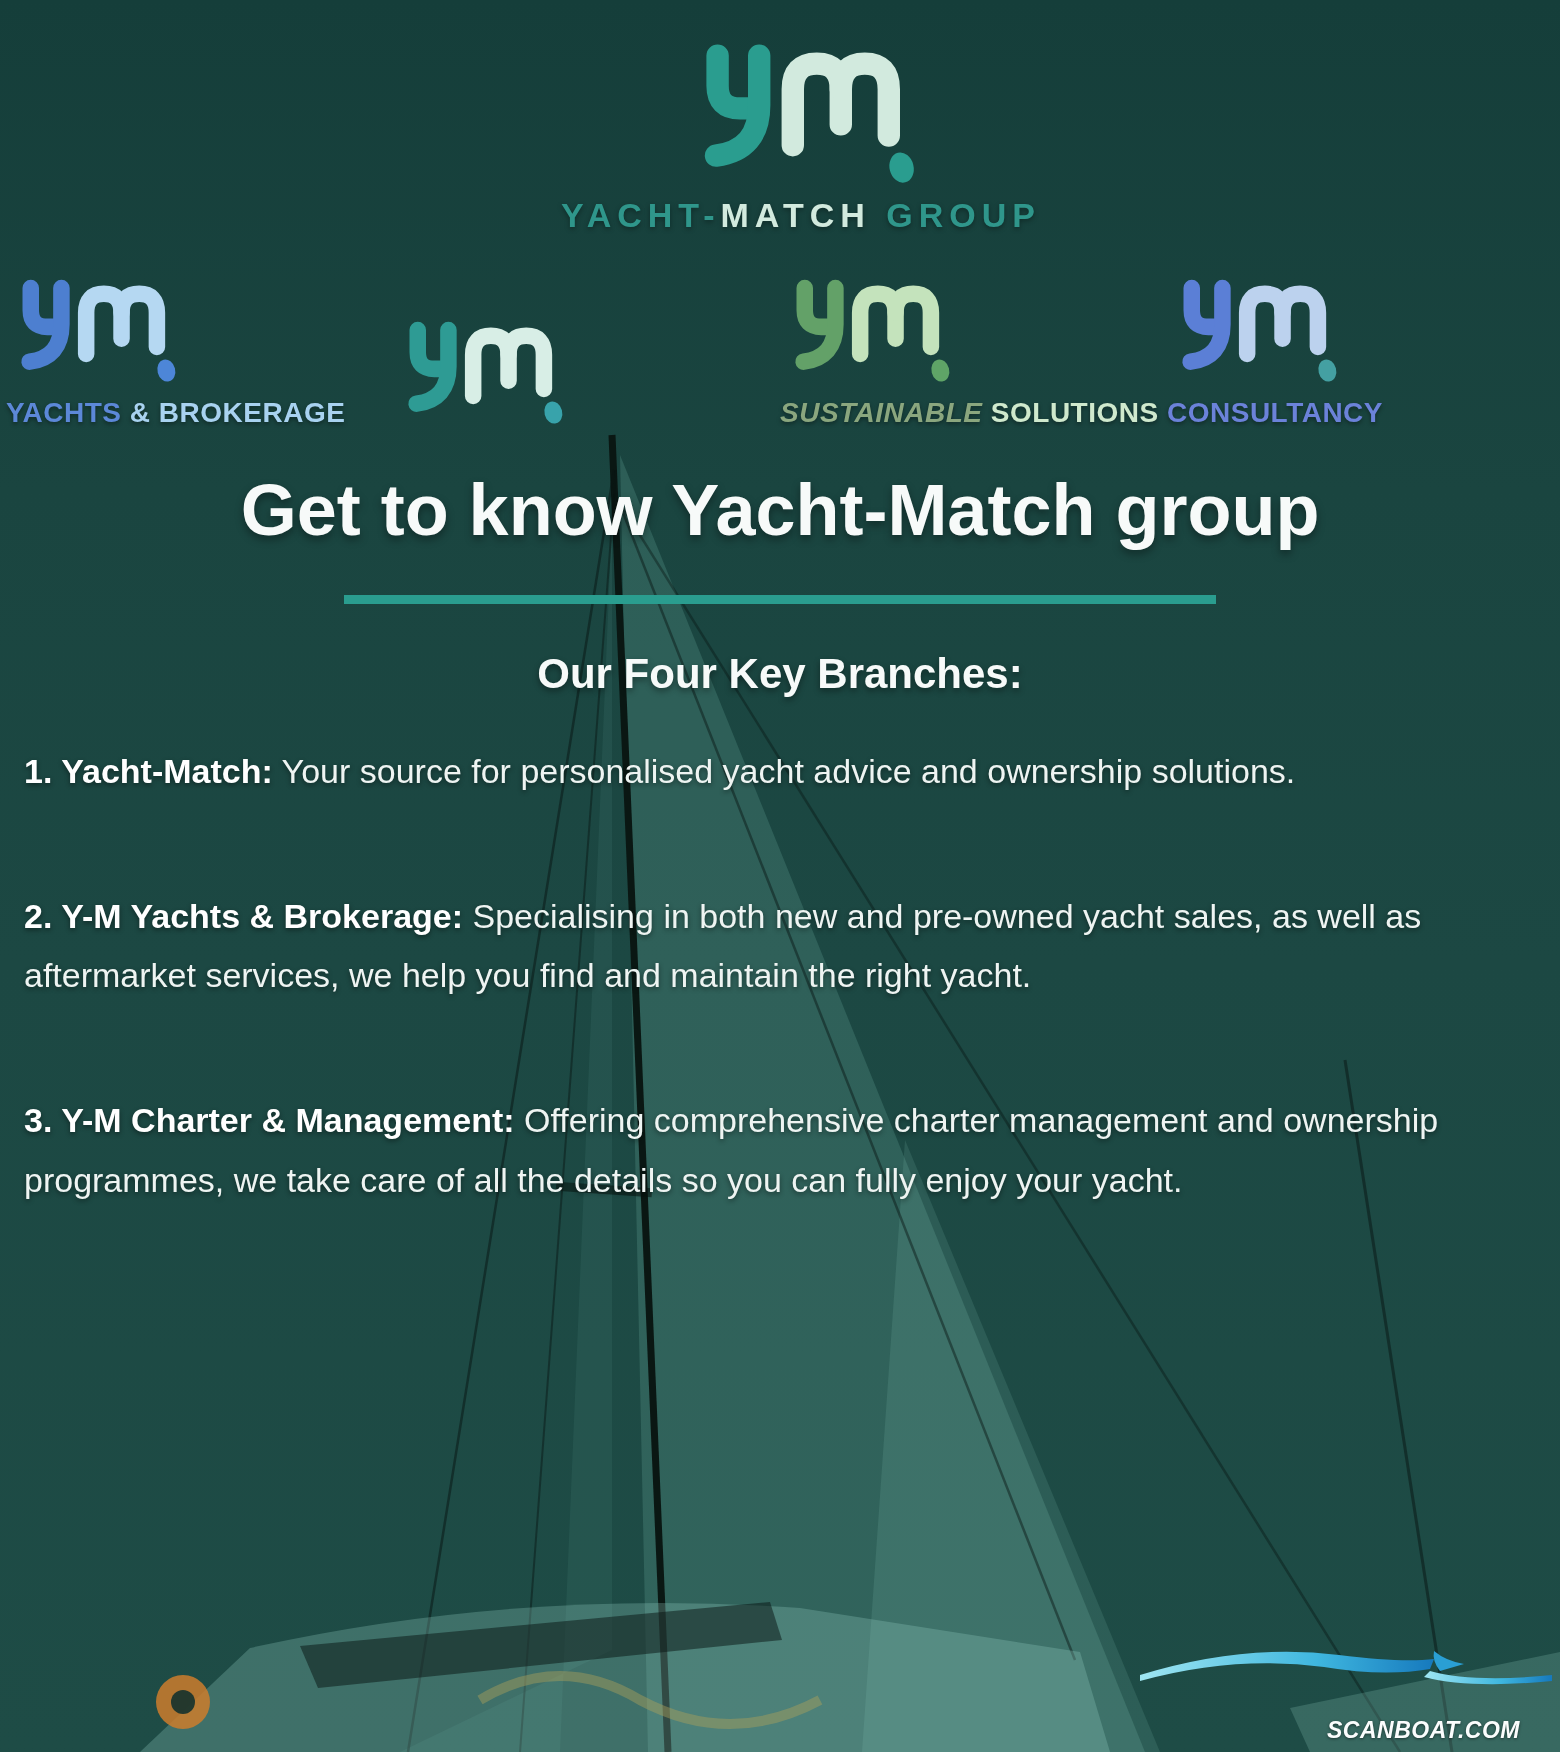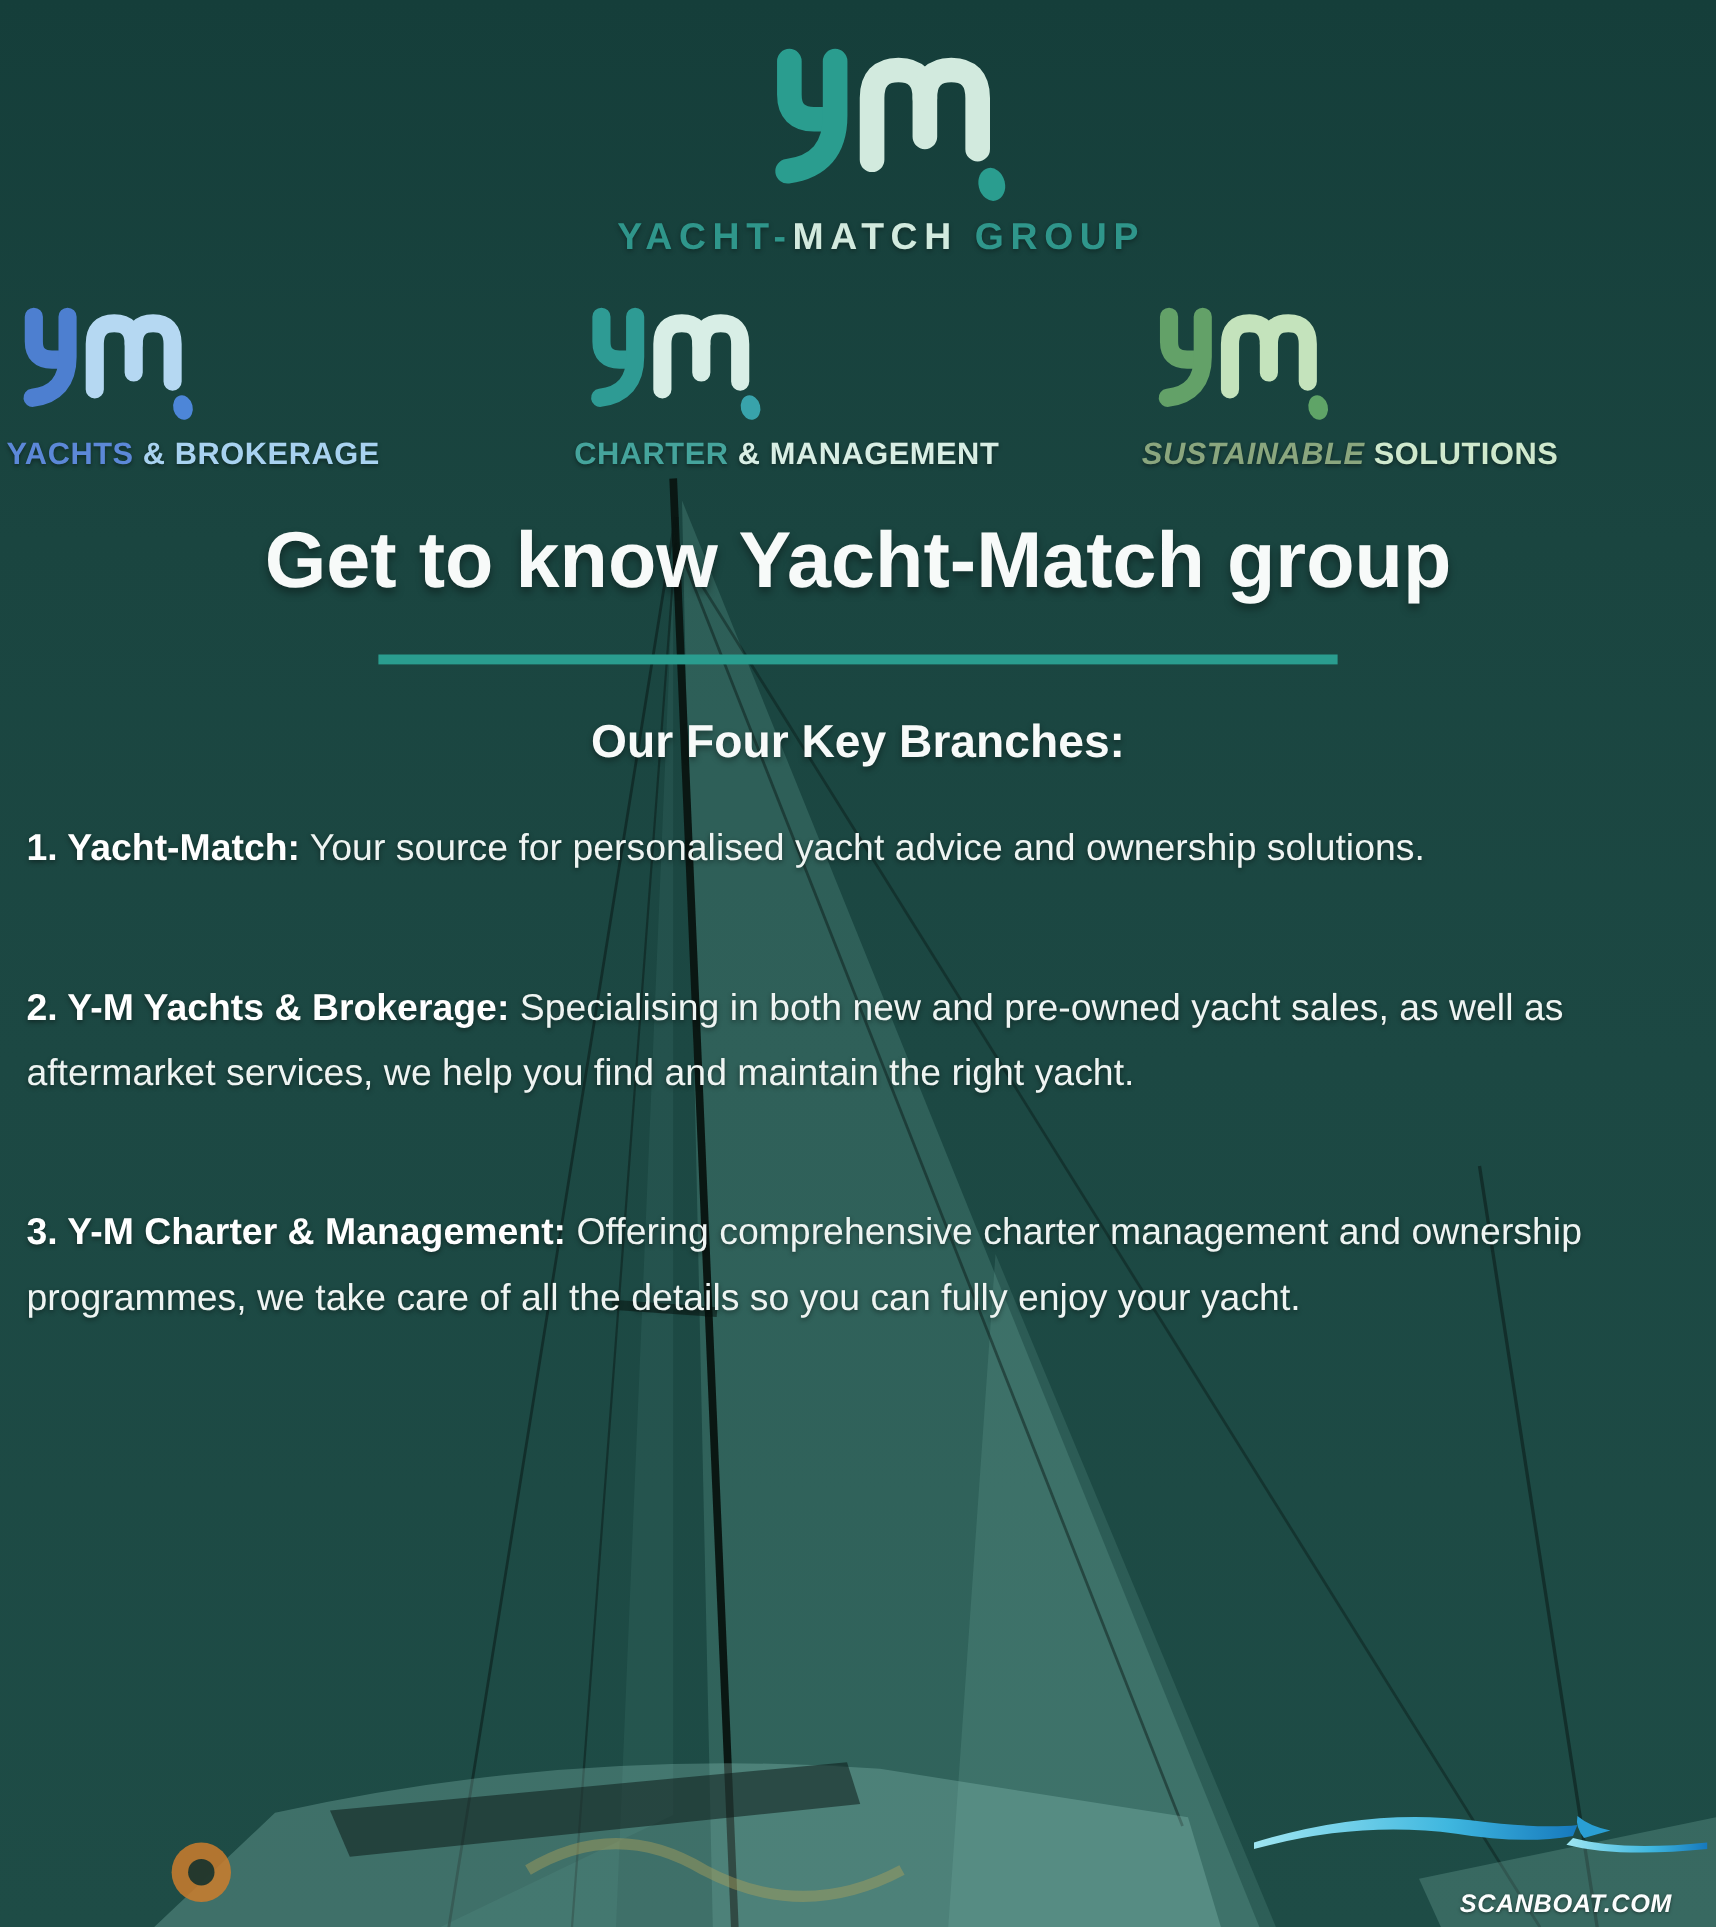--- a/index.html
+++ b/index.html
@@ -137,36 +137,47 @@
       <div class="branch">
         <div class="glyph">
             <svg viewBox="0 0 292 190" xmlns="http://www.w3.org/2000/svg">
               <path d="M42 22 L42 60 Q42 88 70 88 L80 88" fill="none" stroke="#2e9b94" stroke-width="28" stroke-linecap="round"></path>
               <path d="M94 22 L94 84 Q94 140 40 147" fill="none" stroke="#2e9b94" stroke-width="28" stroke-linecap="round"></path>
               <path d="M136 134 L136 64 Q136 32 166 32 Q196 32 196 64 L196 108" fill="none" stroke="#d8eee6" stroke-width="28" stroke-linecap="round"></path>
               <path d="M196 64 Q196 32 226 32 Q256 32 256 64 L256 122" fill="none" stroke="#d8eee6" stroke-width="28" stroke-linecap="round"></path>
               <ellipse cx="272" cy="162" rx="15" ry="19" transform="rotate(-14 272 162)" fill="#38a3ab"></ellipse>
             </svg>
           </div>
-        <div class="branch-label">
-          <span style="color:#45a49c;">CHARTER</span><span style="color:#d8eee4;white-space:pre;"> &amp; MANAGEMENT</span>
-        </div>
       </div>
       <div class="branch">
         <div class="glyph">
             <svg viewBox="0 0 292 190" xmlns="http://www.w3.org/2000/svg">
               <path d="M42 22 L42 60 Q42 88 70 88 L80 88" fill="none" stroke="#63a168" stroke-width="28" stroke-linecap="round"></path>
               <path d="M94 22 L94 84 Q94 140 40 147" fill="none" stroke="#63a168" stroke-width="28" stroke-linecap="round"></path>
               <path d="M136 134 L136 64 Q136 32 166 32 Q196 32 196 64 L196 108" fill="none" stroke="#c4e3bc" stroke-width="28" stroke-linecap="round"></path>
               <path d="M196 64 Q196 32 226 32 Q256 32 256 64 L256 122" fill="none" stroke="#c4e3bc" stroke-width="28" stroke-linecap="round"></path>
               <ellipse cx="272" cy="162" rx="15" ry="19" transform="rotate(-14 272 162)" fill="#5fa467"></ellipse>
             </svg>
           </div>
         <div class="branch-label">
           <span style="color:#8aa67e;font-style:italic;">SUSTAINABLE</span><span style="color:#cfe9cd;white-space:pre;"> SOLUTIONS</span>
+        </div>
+      </div>
+      <div class="branch">
+        <div class="glyph">
+            <svg viewBox="0 0 292 190" xmlns="http://www.w3.org/2000/svg">
+              <path d="M42 22 L42 60 Q42 88 70 88 L80 88" fill="none" stroke="#5b7fd6" stroke-width="28" stroke-linecap="round"></path>
+              <path d="M94 22 L94 84 Q94 140 40 147" fill="none" stroke="#5b7fd6" stroke-width="28" stroke-linecap="round"></path>
+              <path d="M136 134 L136 64 Q136 32 166 32 Q196 32 196 64 L196 108" fill="none" stroke="#bcd2ee" stroke-width="28" stroke-linecap="round"></path>
+              <path d="M196 64 Q196 32 226 32 Q256 32 256 64 L256 122" fill="none" stroke="#bcd2ee" stroke-width="28" stroke-linecap="round"></path>
+              <ellipse cx="272" cy="162" rx="15" ry="19" transform="rotate(-14 272 162)" fill="#44a0a2"></ellipse>
+            </svg>
+          </div>
+        <div class="branch-label">
+          <span style="color:#6b82d9;">CONSULTANCY</span><span style="color:#6b82d9;white-space:pre;"></span>
         </div>
       </div>
     </section>
 
     <h1 class="heading">Get to know Yacht-Match group</h1>
 
     <div class="divider"></div>
 
     <h2 class="subheading">Our Four Key Branches:</h2>
 

